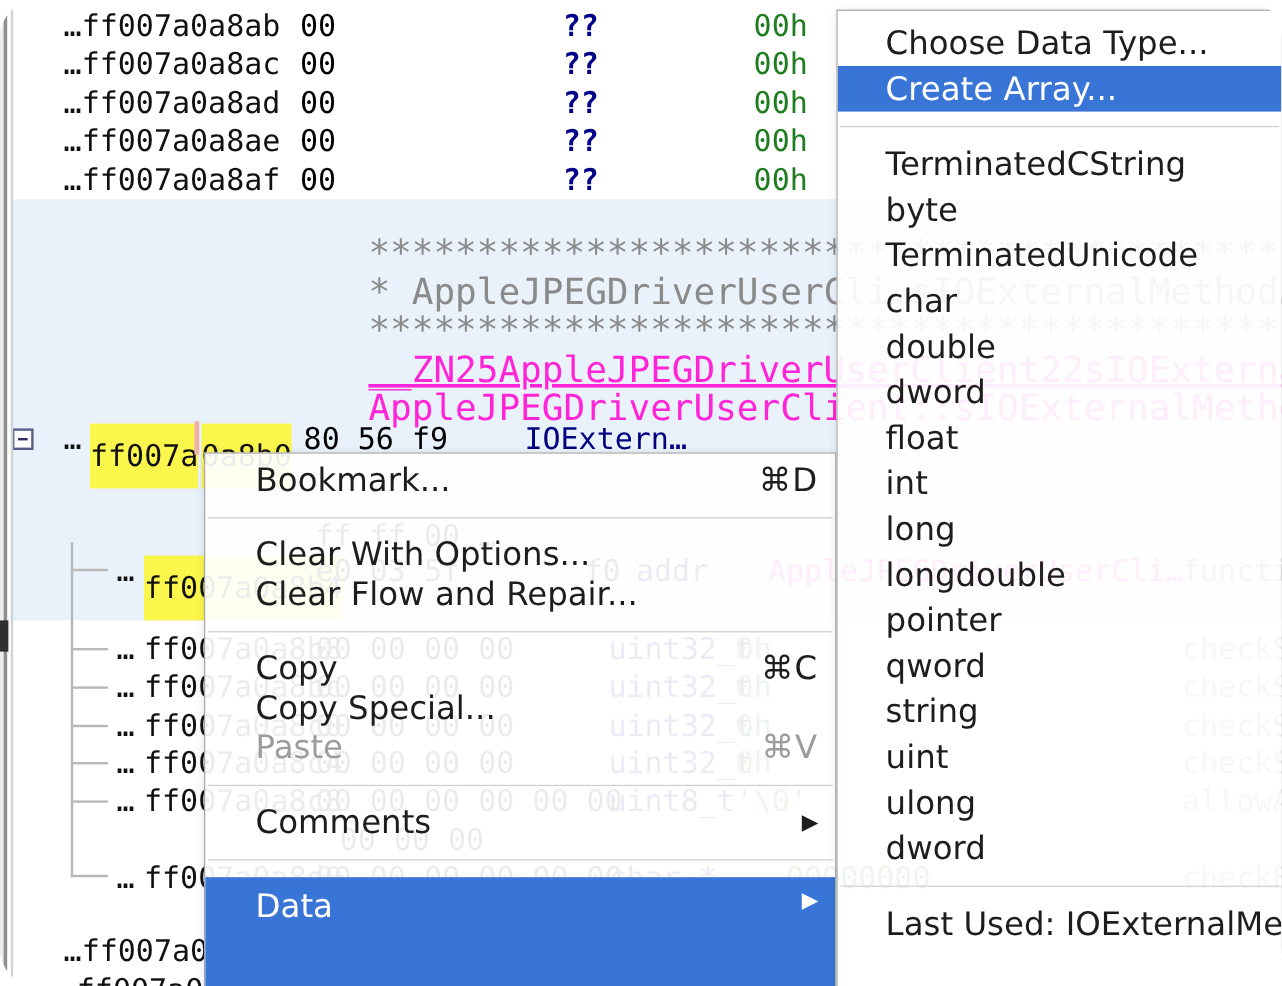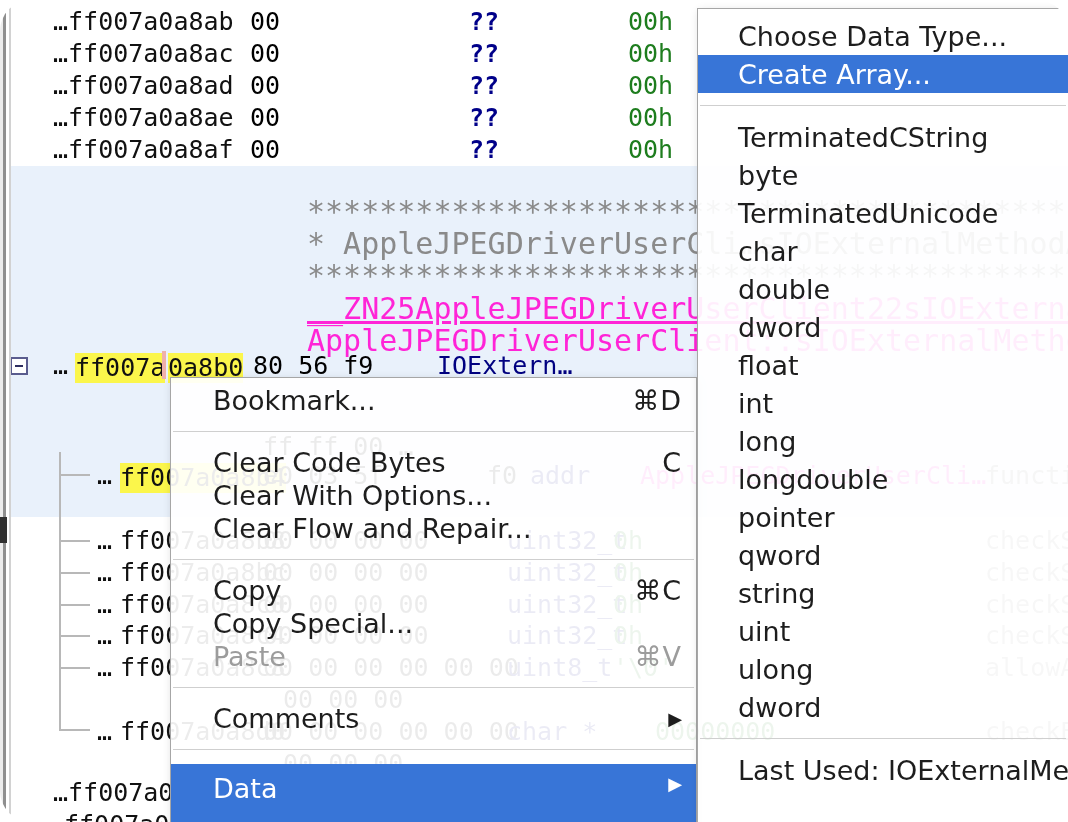--- a/index.html
+++ b/index.html
@@ -19,21 +19,21 @@
   .c-addr{color:#111}
   .c-byte{color:#000000}
   .c-unk{color:#000089;font-weight:bold}
   .c-val{color:#1e7d1e}
   .c-com{color:#8a8a8a}
   .c-lbl{color:#ff24d7}
   .c-navy{color:#000080}
   .c-xref{color:#9a9a9a}
   .big{font-size:30px;line-height:30px;}
   .u{text-decoration:underline;}
-  .hl{background:#fbf64b;padding:2px 0;}
+  .hl{background:#fbf64b;padding:14px 0;}
   .cursor{position:absolute;left:162px;top:351px;width:4px;height:28px;background:#efb0aa;}
   .collapse-box{position:absolute;left:10px;top:357px;width:18px;height:18px;background:#fff;
                 border:2px solid #5a5c8e;box-sizing:border-box;}
   .collapse-box::after{content:"";position:absolute;left:3px;top:6px;width:8px;height:2px;background:#2e2e60;}
   .tree-line{position:absolute;background:#b8b8b8;}
   
   .menu{position:absolute;background:rgba(255,255,255,0.92);border:1px solid #a6a6a6;
         box-sizing:border-box;display:flex;flex-direction:column;overflow:hidden;
         box-shadow:2px 3px 9px rgba(0,0,0,0.16);}
   #ctx{left:170px;top:377px;width:527px;height:450px;padding-top:6px;}
@@ -208,24 +208,20 @@
   <div class="b2"></div>
   <div class="splitter"></div>
 
   <div id="ctx" class="menu">
       <div class="mitem">
         <span class="mlabel">Bookmark...</span>
         <span class="msc">⌘D</span>
       </div>
       <div class="msep"></div>
       <div class="mitem">
-        <span class="mlabel">Clear Code Bytes</span>
-        <span class="msc">C</span>
-      </div>
-      <div class="mitem">
         <span class="mlabel">Clear With Options...</span>
       </div>
       <div class="mitem">
         <span class="mlabel">Clear Flow and Repair...</span>
       </div>
       <div class="msep"></div>
       <div class="mitem">
         <span class="mlabel">Copy</span>
         <span class="msc">⌘C</span>
       </div>

